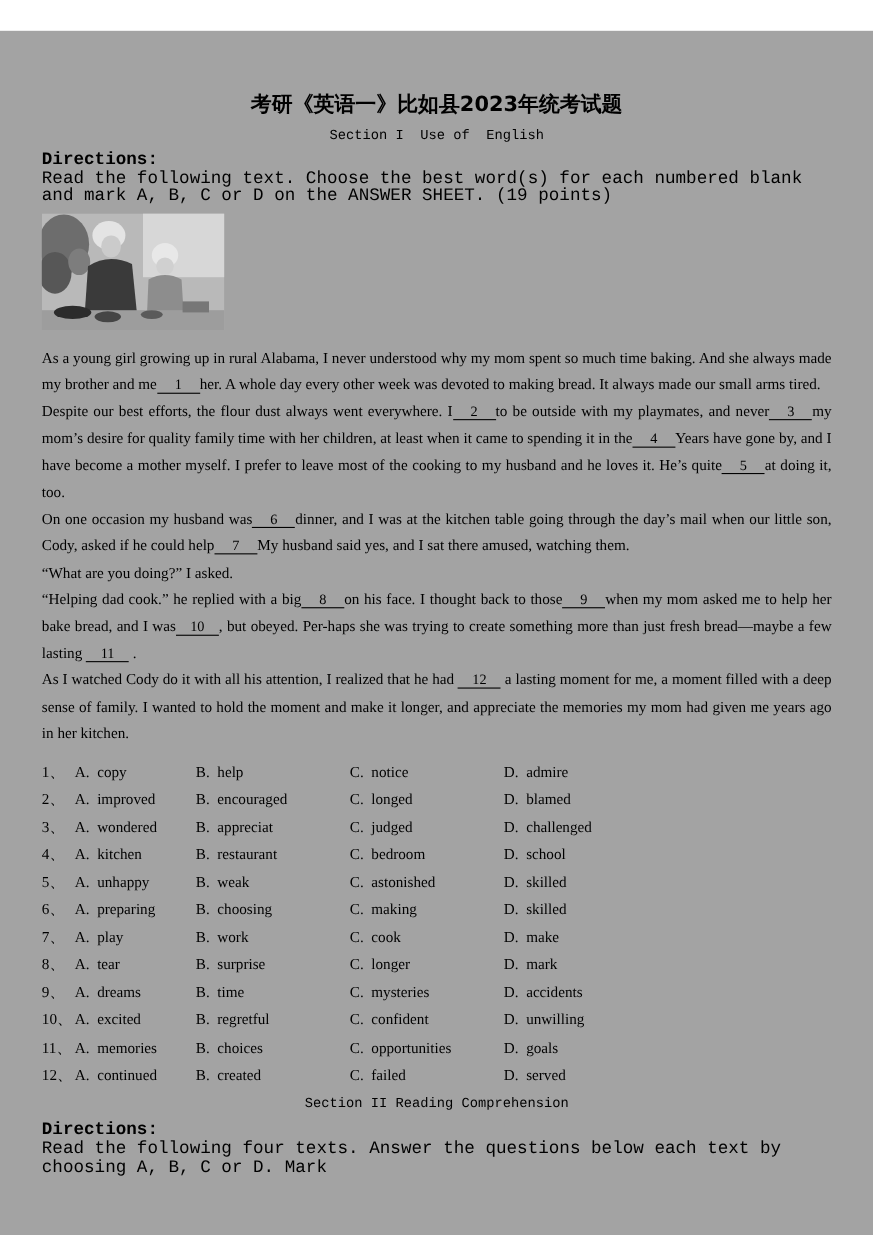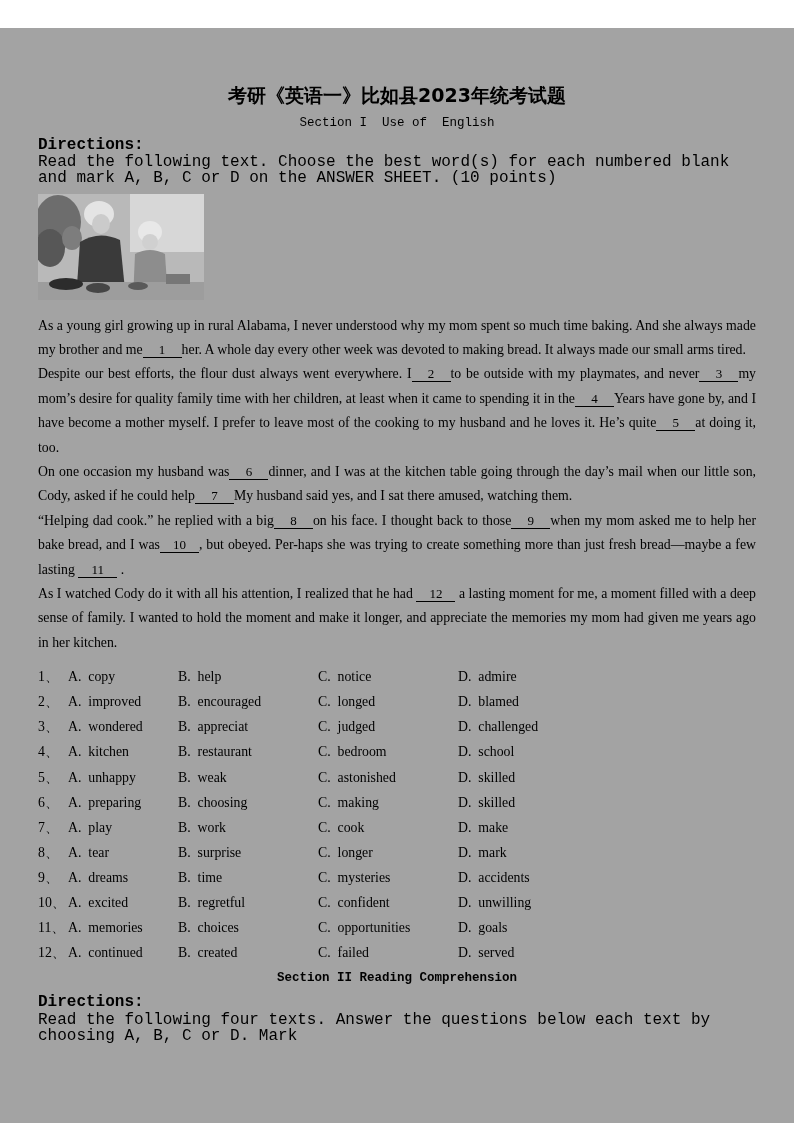--- a/index.html
+++ b/index.html
@@ -67,37 +67,37 @@
   .qrow {
     display: grid;
     grid-template-columns: 30px 110px 140px 140px auto;
     line-height: 25.1px;
     height: 25.1px;
   }
   .qnum, .qopt { white-space: pre; }
   .sec2head {
     font-family: "Liberation Mono", "DejaVu Sans Mono", monospace;
     font-size: 12.5px;
-    font-weight: bold;
+    font-weight: normal;
     text-align: center;
     margin: 5px 0 7px 0;
     line-height: 17px;
   }
   .sec2text { margin-top: 1px; }
 </style>
 </head>
 <body>
 
 <div class="page">
 
   <h1 class="title">考研《英语一》比如县2023年统考试题</h1>
   <div class="subtitle">Section I  Use of  English</div>
 
   <div class="mono bold">Directions:</div>
-  <div class="mono dirtext">Read the following text. Choose the best word(s) for each numbered blank and mark A, B, C or D on the ANSWER SHEET.  (10 points)</div>
+  <div class="mono dirtext">Read the following text. Choose the best word(s) for each numbered blank and mark A, B, C or D on the ANSWER SHEET.  (19 points)</div>
 
   <div class="photo">
     <svg viewBox="0 0 166 106" xmlns="http://www.w3.org/2000/svg">
       <rect width="166" height="106" fill="#b9b9b9"></rect>
       <rect x="92" y="0" width="74" height="58" fill="#d7d7d7"></rect>
       <ellipse cx="20" cy="28" rx="23" ry="27" fill="#6d6d6d"></ellipse>
       <ellipse cx="12" cy="54" rx="15" ry="19" fill="#575757"></ellipse>
       <ellipse cx="34" cy="44" rx="10" ry="12" fill="#7d7d7d"></ellipse>
       <ellipse cx="61" cy="20" rx="15" ry="13" fill="#e4e4e4"></ellipse>
       <ellipse cx="63" cy="30" rx="9" ry="10" fill="#cbcbcb"></ellipse>
@@ -110,20 +110,21 @@
       <ellipse cx="60" cy="94" rx="12" ry="5" fill="#454545"></ellipse>
       <ellipse cx="100" cy="92" rx="10" ry="4" fill="#5a5a5a"></ellipse>
       <rect x="128" y="80" width="24" height="10" fill="#777777"></rect>
     </svg>
   </div>
 
   <div class="passage">
       <p>As a young girl growing up in rural Alabama, I never understood why my mom spent so much time baking. And she always made my brother and me<span class="blank">1</span>her. A whole day every other week was devoted to making bread. It always made our small arms tired.</p>
       <p>Despite our best efforts, the flour dust always went everywhere. I<span class="blank">2</span>to be outside with my playmates, and never<span class="blank">3</span>my mom’s desire for quality family time with her children, at least when it came to spending it in the<span class="blank">4</span>Years have gone by, and I have become a mother myself. I prefer to leave most of the cooking to my husband and he loves it. He’s quite<span class="blank">5</span>at doing it, too.</p>
       <p>On one occasion my husband was<span class="blank">6</span>dinner, and I was at the kitchen table going through the day’s mail when our little son, Cody, asked if he could help<span class="blank">7</span>My husband said yes, and I sat there amused, watching them.</p>
+      <p>“What are you doing?” I asked.</p>
       <p>“Helping dad cook.” he replied with a big<span class="blank">8</span>on his face. I thought back to those<span class="blank">9</span>when my mom asked me to help her bake bread, and I was<span class="blank">10</span>, but obeyed. Per-haps she was trying to create something more than just fresh bread—maybe a few lasting <span class="blank">11</span> .</p>
       <p>As I watched Cody do it with all his attention, I realized that he had <span class="blank">12</span> a lasting moment for me, a moment filled with a deep sense of family. I wanted to hold the moment and make it longer, and appreciate the memories my mom had given me years ago in her kitchen.</p>
     </div>
 
   <div class="questions">
       <div class="qrow">
         <span class="qnum">1、</span>
         <span class="qopt">A.  copy</span>
         <span class="qopt">B.  help</span>
         <span class="qopt">C.  notice</span>

